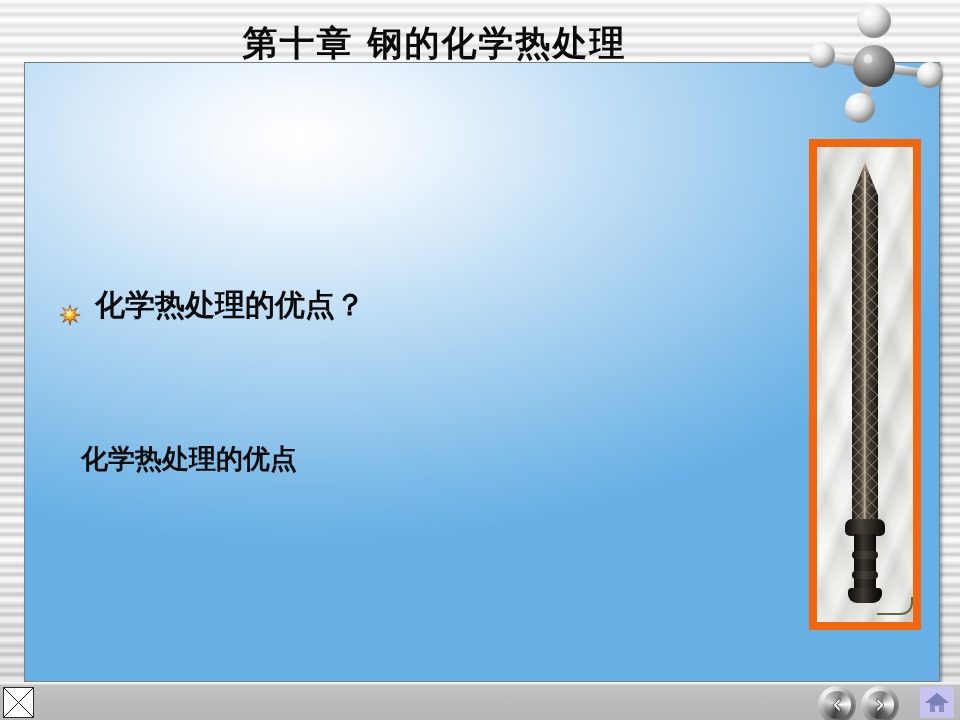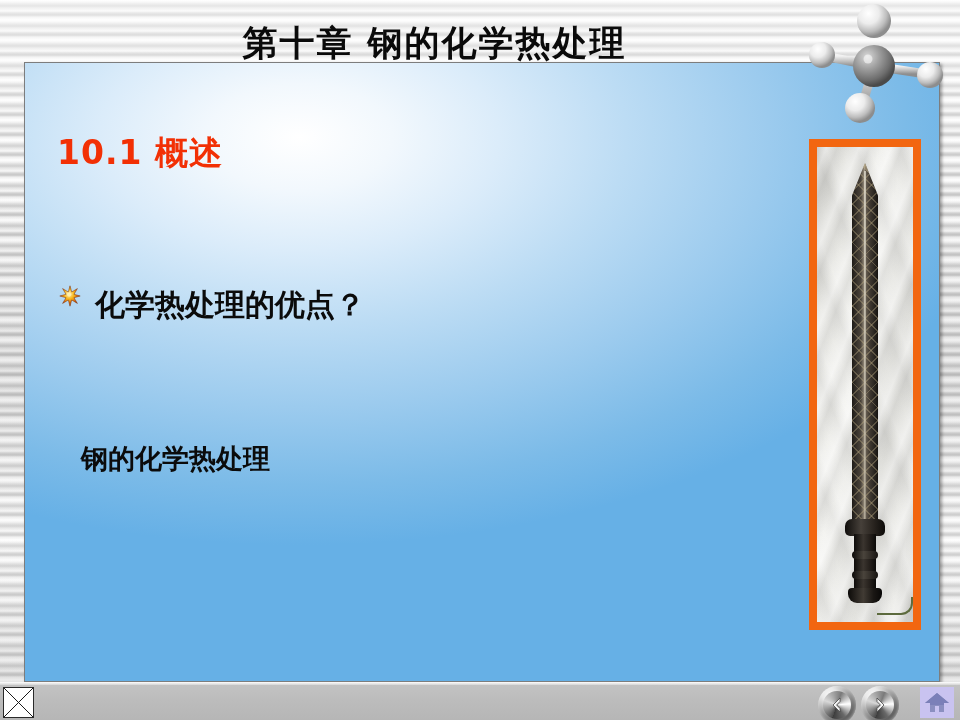--- a/index.html
+++ b/index.html
@@ -96,21 +96,21 @@
     white-space: nowrap;
   }
   #section-heading .num { font-family: "DejaVu Sans", sans-serif; font-weight: bold; }
 
   
   #bullet-row {
     position: absolute;
     left: 34px;
     top: 222px;
     display: flex;
-    align-items: flex-start;
+    align-items: flex-end;
     gap: 14px;
   }
   .star-bullet {
     width: 22px;
     height: 22px;
     position: relative;
     flex: none;
   }
   .star-bullet svg { display:block; }
 
@@ -358,44 +358,40 @@
 </style>
 </head>
 <body>
 
 <div id="slide">
 
   <div id="metal-sheen"></div>
 
   <div id="content-panel">
 
-    <div id="section-heading">
-      <span class="num">10.1</span>
-      <span>概述</span>
-    </div>
 
     <div id="bullet-row">
       <span class="star-bullet">
         <svg width="22" height="22" viewBox="0 0 22 22" aria-hidden="true">
           <defs>
             <radialGradient id="starGrad" cx="45%" cy="40%" r="62%">
               <stop offset="0%" stop-color="#FFF6C8"></stop>
               <stop offset="38%" stop-color="#F6B81E"></stop>
               <stop offset="75%" stop-color="#D6600C"></stop>
               <stop offset="100%" stop-color="#8A3205"></stop>
             </radialGradient>
           </defs>
           <path d="M11 0.8 L12.7 7.0 L18.4 3.6 L15.0 9.3 L21.2 11 L15.0 12.7 L18.4 18.4 L12.7 15.0 L11 21.2 L9.3 15.0 L3.6 18.4 L7.0 12.7 L0.8 11 L7.0 9.3 L3.6 3.6 L9.3 7.0 Z" fill="url(#starGrad)" stroke="#7A2D04" stroke-width="0.5"></path>
           <circle cx="10.2" cy="9.6" r="2.1" fill="#FFF0B0" opacity="0.85"></circle>
         </svg>
       </span>
       <span id="bullet-text">化学热处理的优点？</span>
     </div>
 
-    <div class="body-line" id="body-line-1">钢的化学热处理</div>
+    <div class="body-line" id="body-line-1">化学热处理的优点</div>
 
   </div>
 
   <div id="sword-frame">
     <div id="sword-photo">
       <div class="blade"></div>
       <div class="blade-ridge"></div>
       <div class="guard"></div>
       <div class="grip"></div>
       <div class="grip-ring-a"></div>

